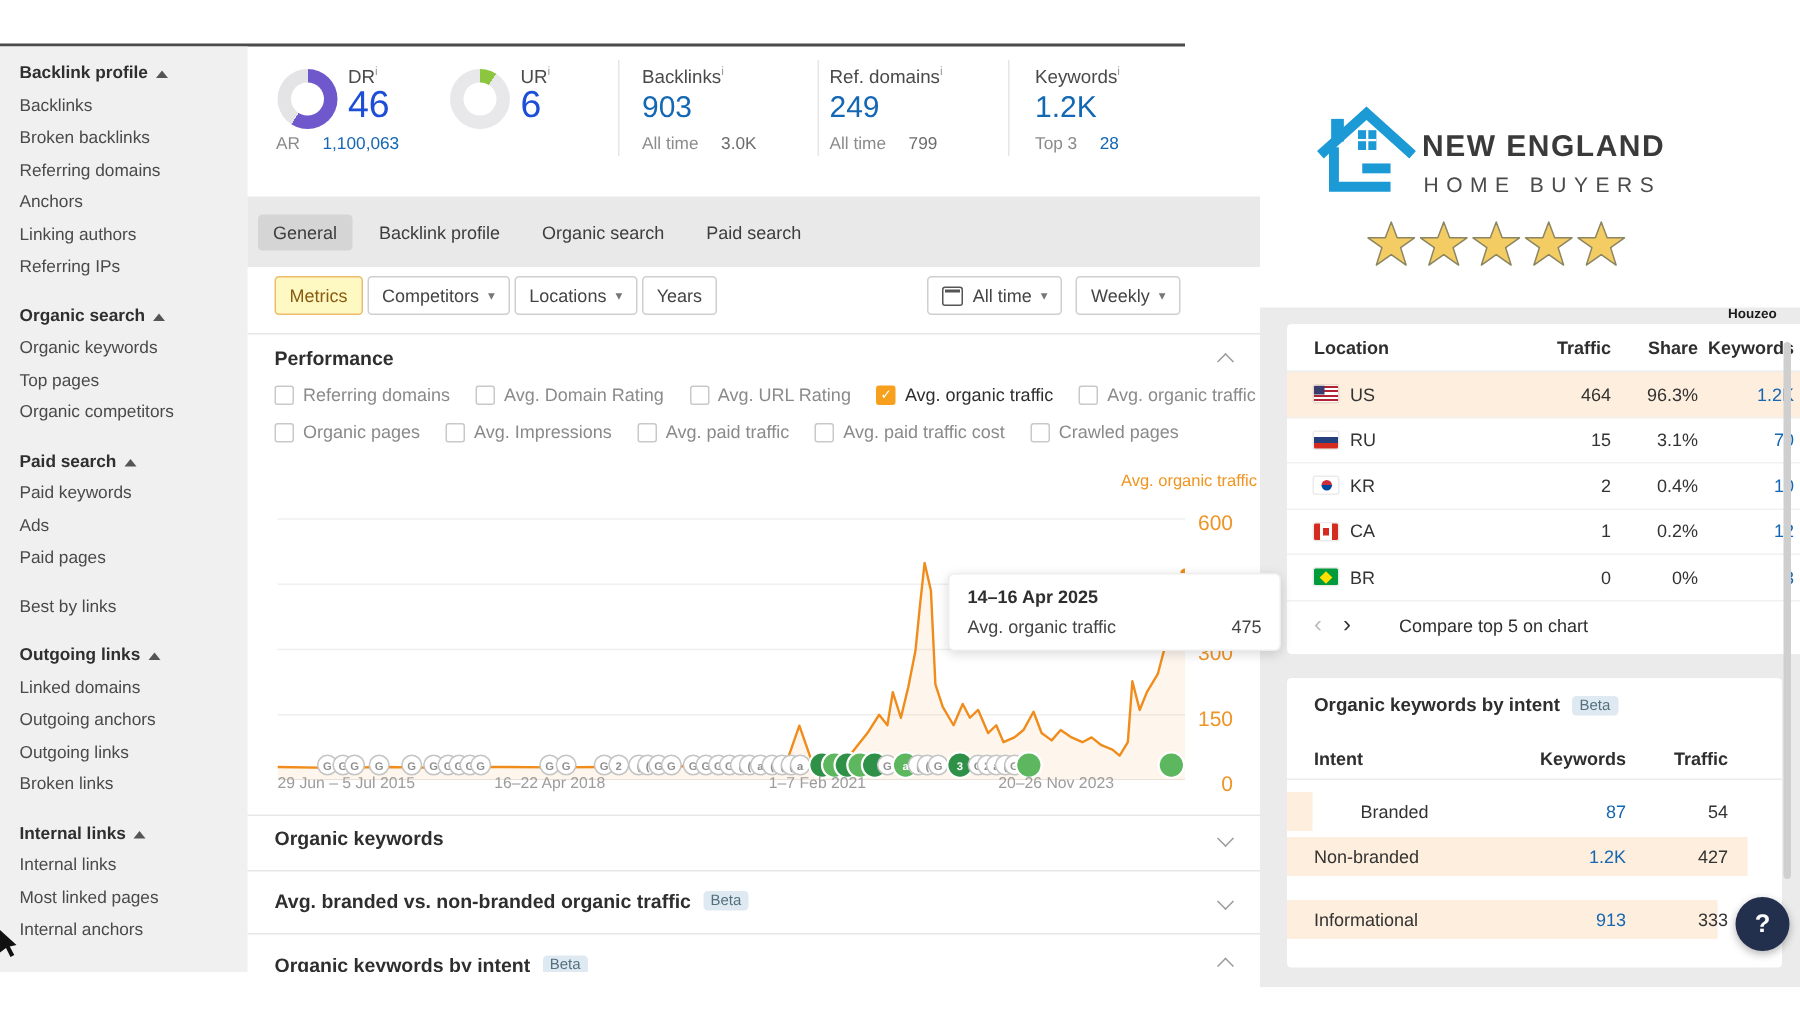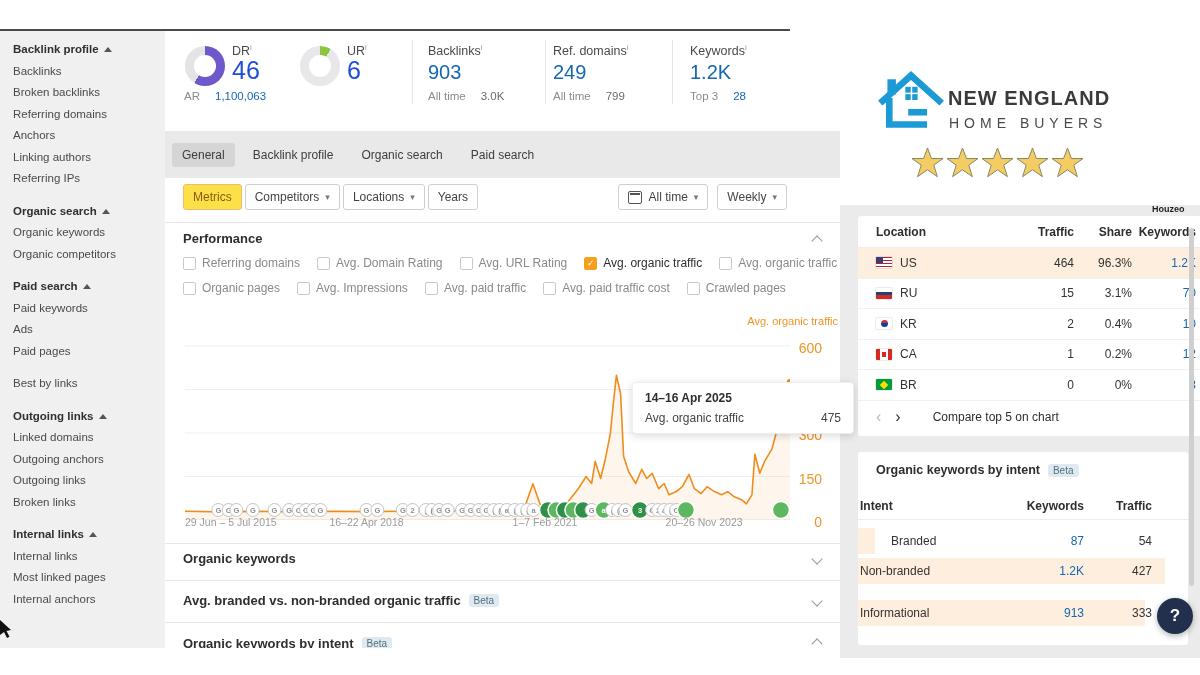--- a/index.html
+++ b/index.html
@@ -35,21 +35,21 @@
   #tabsband{left:165px;top:131px;width:675px;height:47px;background:#e9e9e9}
   #tabs{position:absolute;left:7px;top:0;height:47px;display:flex;align-items:center;gap:8px}
   .tab{font-size:12px;color:#3d3d3d;padding:5px 10px;border-radius:3px;cursor:pointer;white-space:nowrap}
   .tab.active{background:#d5d5d5}
 
   
   #filters{left:183px;top:184px;display:flex;gap:3px}
   #tb-right{left:0;top:184px;width:787px;display:flex;gap:9px;justify-content:flex-end}
   .btn{height:24px;border:1px solid #cfcfcf;border-radius:3px;background:#fff;font-size:12px;color:#444;
        display:inline-flex;align-items:center;padding:0 9px;gap:6px;cursor:pointer;white-space:nowrap}
-  .btn.active{background:#fde047;border-color:#edbb6c;color:#8a5a10}
+  .btn.active{background:#fef9c3;border-color:#edbb6c;color:#8a5a10}
   .caret{font-size:9px;color:#777}
   .cal{width:12px;height:11px;border:1.3px solid #555;border-radius:2px;position:relative;display:inline-block}
   .cal::before{content:"";position:absolute;top:1px;left:1px;right:1px;height:2.5px;background:#555}
 
   .hdiv{left:165px;width:675px;height:1px;background:#e7e7e7;position:absolute}
   .sec-title{font-size:13px;font-weight:bold;color:#2e2e2e;position:absolute;display:flex;align-items:center;gap:8px}
   .chev{width:7px;height:7px;border-right:1.6px solid #9a9a9a;border-bottom:1.6px solid #9a9a9a;display:inline-block}
   .chev.up{transform:rotate(-135deg)}
   .chev.down{transform:rotate(45deg)}
   .beta{font-size:10px;color:#54707f;background:#dfe9f1;border-radius:3px;padding:1px 5px;font-weight:normal}
@@ -105,21 +105,21 @@
   .f-ca::before{content:"";position:absolute;left:6px;top:3px;width:4px;height:5px;background:#d52b1e}
   .f-br{background:#009b3a}
   .f-br::before{content:"";position:absolute;left:5px;top:2.5px;width:6px;height:6px;background:#fedf00;transform:rotate(45deg)}
   #loc-foot{position:absolute;left:0;bottom:0;height:38px;width:100%;display:flex;align-items:center;box-sizing:border-box;padding:0 18px;gap:14px}
   .pgchev{font-size:16px;cursor:pointer;line-height:1}
   #loc-foot .dim{color:#bcbcbc}
   #compare-link{font-size:12px;color:#2e2e2e;margin-left:18px;cursor:pointer}
 
   #intent-card{left:858px;top:452px;width:330px;height:193px;overflow:hidden}
   #intent-title{position:absolute;left:18px;top:11px;font-size:12.5px;font-weight:bold;color:#2e2e2e;display:flex;gap:8px;align-items:center}
-  .int-grid{display:grid;grid-template-columns:1fr 78px 68px;align-items:center;padding:0 36px 0 2px}
+  .int-grid{display:grid;grid-template-columns:1fr 78px 68px;align-items:center;padding:0 36px 0 18px}
   #intent-head{position:absolute;left:0;top:40px;width:100%;height:28px;border-bottom:1px solid #ececec;
                font-size:12px;font-weight:bold;color:#2e2e2e;box-sizing:border-box}
   #intent-rows{position:absolute;left:0;top:74px;width:100%}
   .int-row{height:30px;position:relative;font-size:12px;color:#333}
   .int-bar{position:absolute;left:0;top:2px;bottom:2px;background:#fdeedd}
   .int-cells{position:relative;height:30px}
   .int-gap{height:12px}
   .ir{text-align:right}
 
   #help-btn{left:1157px;top:598px;width:36px;height:36px;border-radius:50%;background:#22304e;color:#fff;
@@ -145,20 +145,21 @@
       <div class="sb-item">Anchors</div>
       <div class="sb-item">Linking authors</div>
       <div class="sb-item">Referring IPs</div>
     </div>
     <div class="sb-sec">
       <div class="sb-head">
         <span>Organic search</span>
         <i class="tri"></i>
       </div>
       <div class="sb-item">Organic keywords</div>
+      <div class="sb-item">Top pages</div>
       <div class="sb-item">Organic competitors</div>
     </div>
     <div class="sb-sec">
       <div class="sb-head">
         <span>Paid search</span>
         <i class="tri"></i>
       </div>
       <div class="sb-item">Paid keywords</div>
       <div class="sb-item">Ads</div>
       <div class="sb-item">Paid pages</div>

